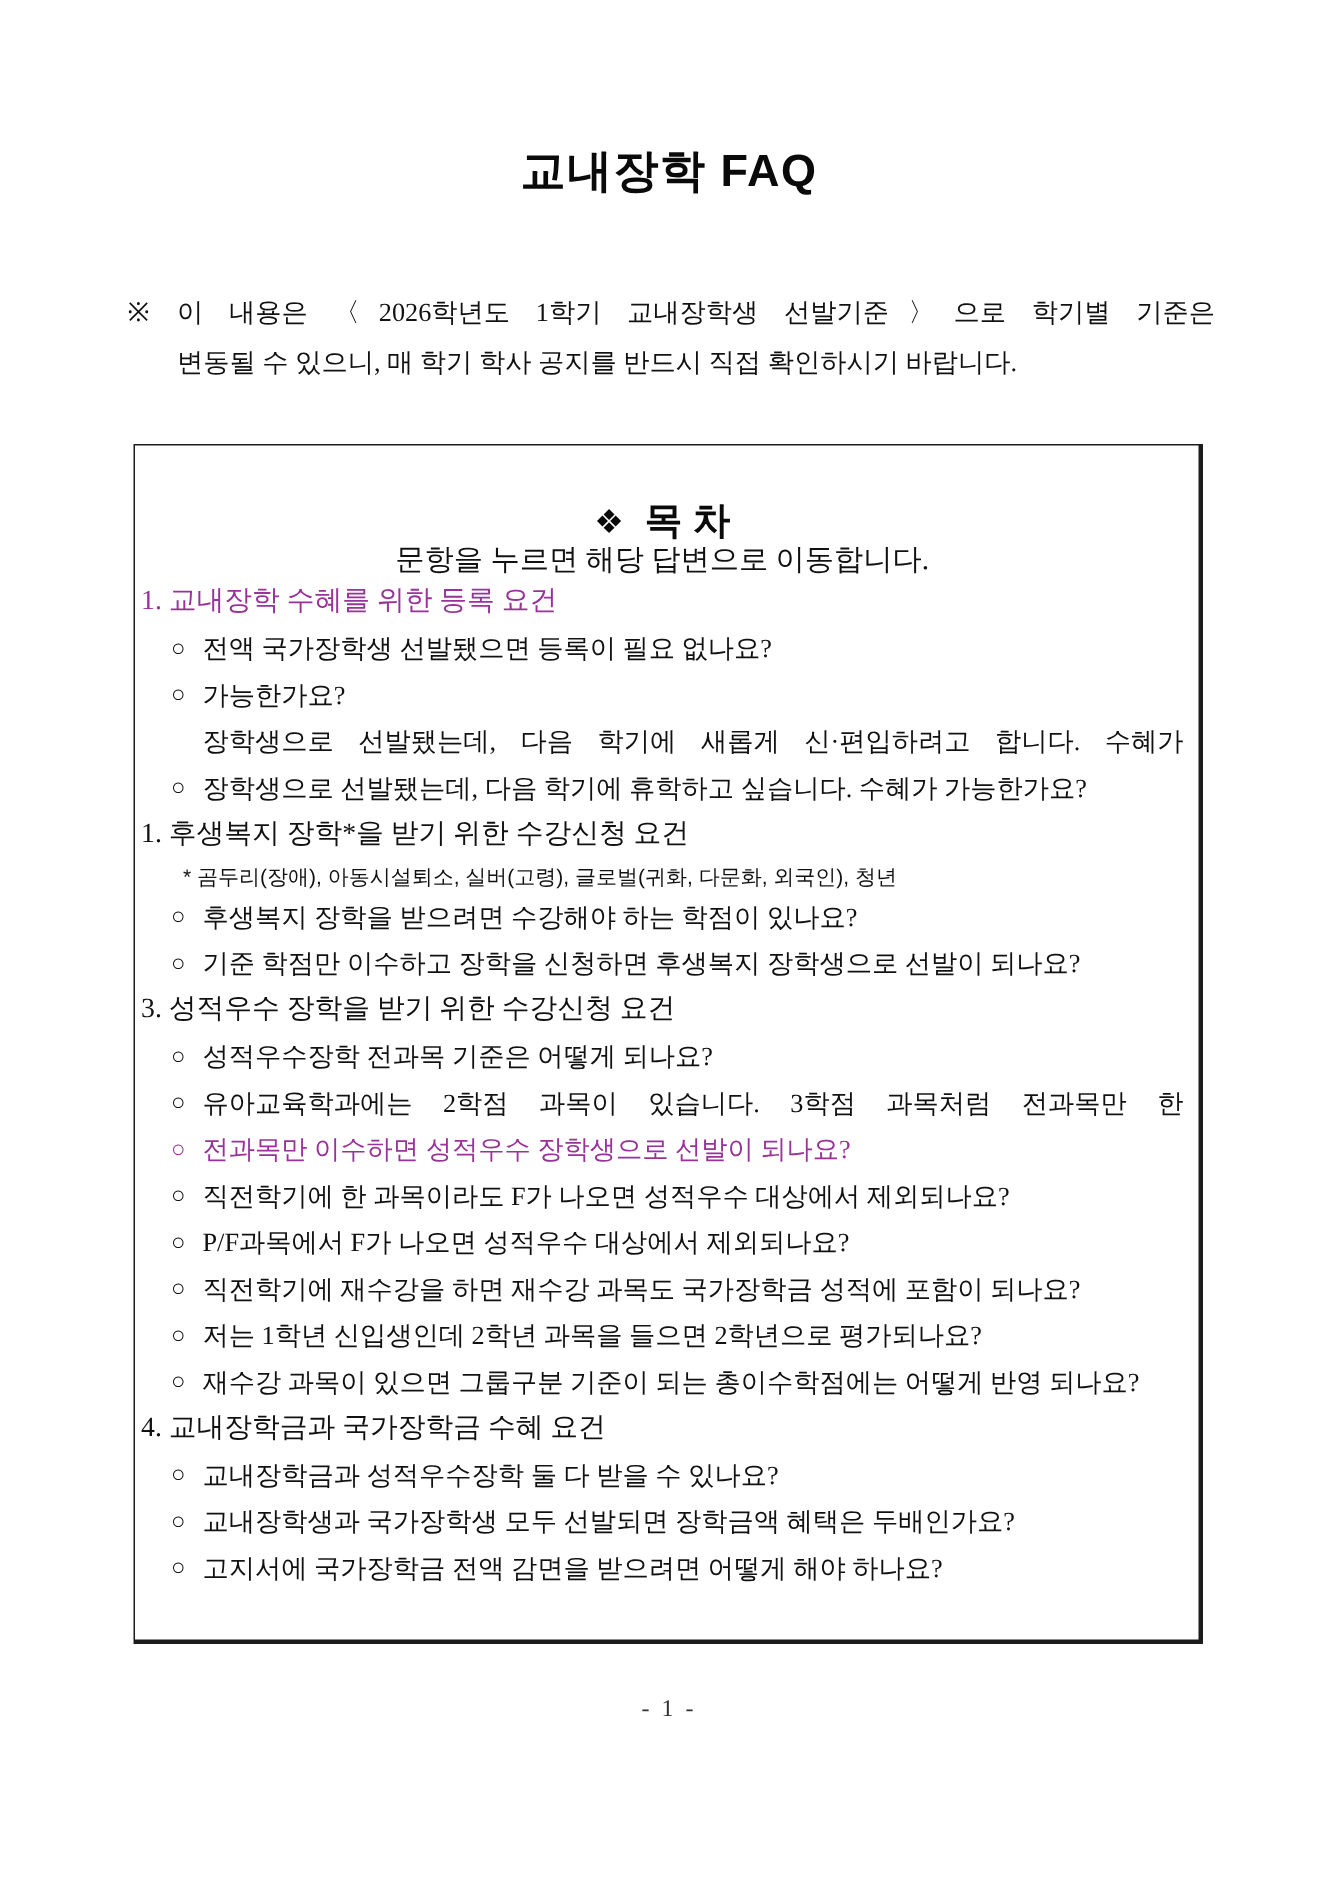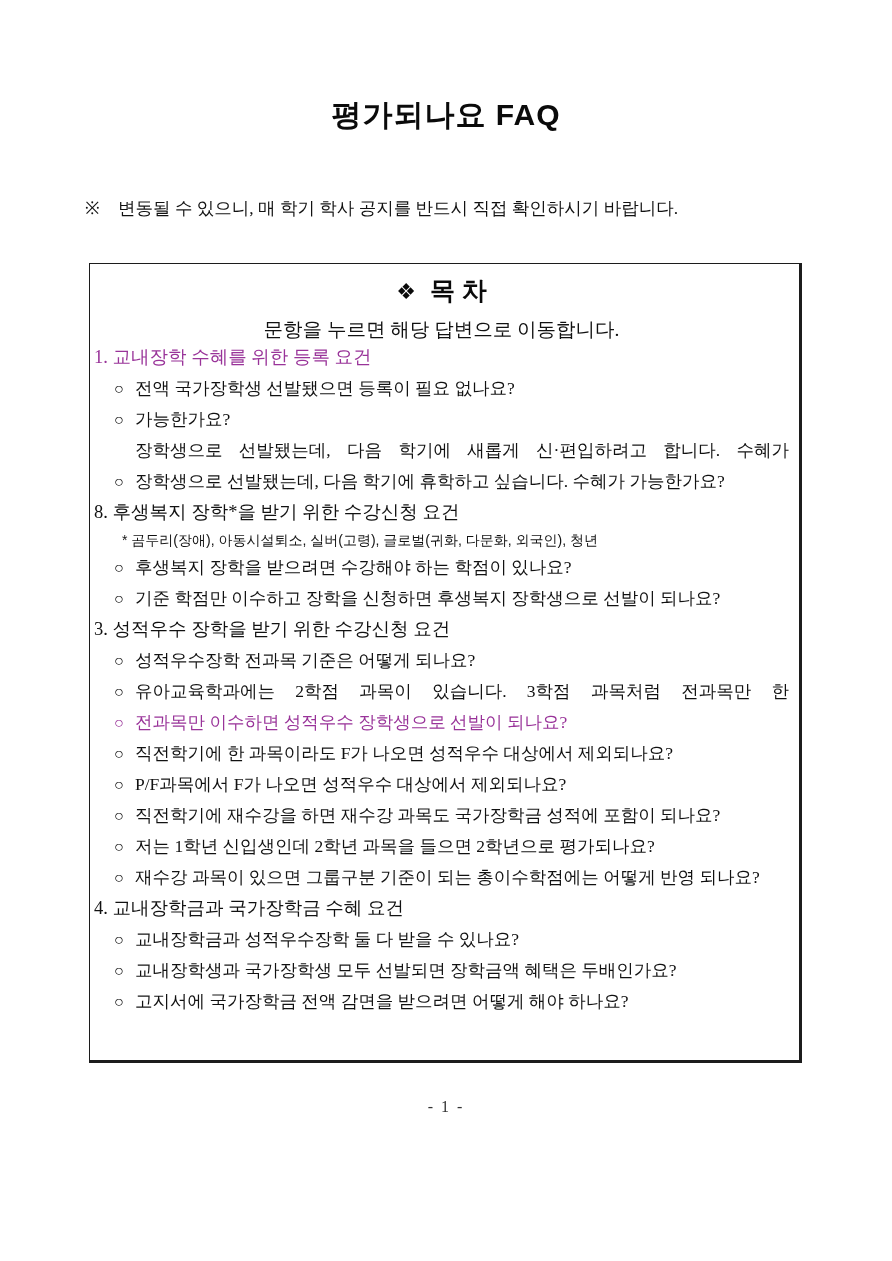--- a/index.html
+++ b/index.html
@@ -34,34 +34,33 @@
   .note-text { flex: 1 1 auto; }
   .stretch { text-align: justify; text-align-last: justify; }
 
   .toc-box {
     margin: 38px 0 0 89px;
     width: 713px;
     height: 800px;
     border: 1px solid #1c1c1c;
     border-right-width: 3px;
     border-bottom-width: 3px;
-    padding: 12px 10px 0 4px;
+    padding: 36px 10px 0 4px;
     overflow: hidden;
   }
   .toc-heading {
     text-align: center;
     font-family: "Liberation Sans", "DejaVu Sans", sans-serif;
     font-weight: 800;
     font-size: 25px;
     line-height: 28px;
     color: #0a0a0a;
   }
   .toc-heading .diamond { margin-right: 14px; font-size: 22px; }
   .toc-subtitle {
-    margin-top: 12px;
     text-align: center;
     font-size: 19.5px;
     line-height: 24px;
   }
   .toc-sections { }
 
   .section-title {
     font-size: 18.5px;
     line-height: 31px;
     cursor: pointer;
@@ -95,25 +94,26 @@
     line-height: 20px;
     color: #333333;
     letter-spacing: 2px;
   }
 </style>
 </head>
 <body>
 
 <div class="page">
 
-  <div class="doc-title">평가되나요 FAQ</div>
+  <div class="doc-title">교내장학 FAQ</div>
 
   <div class="note">
     <div class="note-marker">※</div>
     <div class="note-text">
+      <div class="stretch">이 내용은 〈2026학년도 1학기 교내장학생 선발기준〉으로 학기별 기준은</div>
       <div>변동될 수 있으니, 매 학기 학사 공지를 반드시 직접 확인하시기 바랍니다.</div>
     </div>
   </div>
 
   <div class="toc-box">
     <div class="toc-heading">
       <span class="diamond">❖</span><span>목 차</span>
     </div>
     <div class="toc-subtitle">문항을 누르면 해당 답변으로 이동합니다.</div>
     <div class="toc-sections">
@@ -127,21 +127,21 @@
             <span class="bullet">○</span>
             <div class="q-line">가능한가요?</div>
             <div class="q-line stretch">장학생으로 선발됐는데, 다음 학기에 새롭게 신·편입하려고 합니다. 수혜가</div>
           </div>
           <div class="qa-item">
             <span class="bullet">○</span>
             <div class="q-line">장학생으로 선발됐는데, 다음 학기에 휴학하고 싶습니다. 수혜가 가능한가요?</div>
           </div>
         </div>
         <div class="section">
-          <div class="section-title">8. 후생복지 장학*을 받기 위한 수강신청 요건</div>
+          <div class="section-title">1. 후생복지 장학*을 받기 위한 수강신청 요건</div>
           <div class="section-footnote">* 곰두리(장애), 아동시설퇴소, 실버(고령), 글로벌(귀화, 다문화, 외국인), 청년</div>
           <div class="qa-item">
             <span class="bullet">○</span>
             <div class="q-line">후생복지 장학을 받으려면 수강해야 하는 학점이 있나요?</div>
           </div>
           <div class="qa-item">
             <span class="bullet">○</span>
             <div class="q-line">기준 학점만 이수하고 장학을 신청하면 후생복지 장학생으로 선발이 되나요?</div>
           </div>
         </div>

